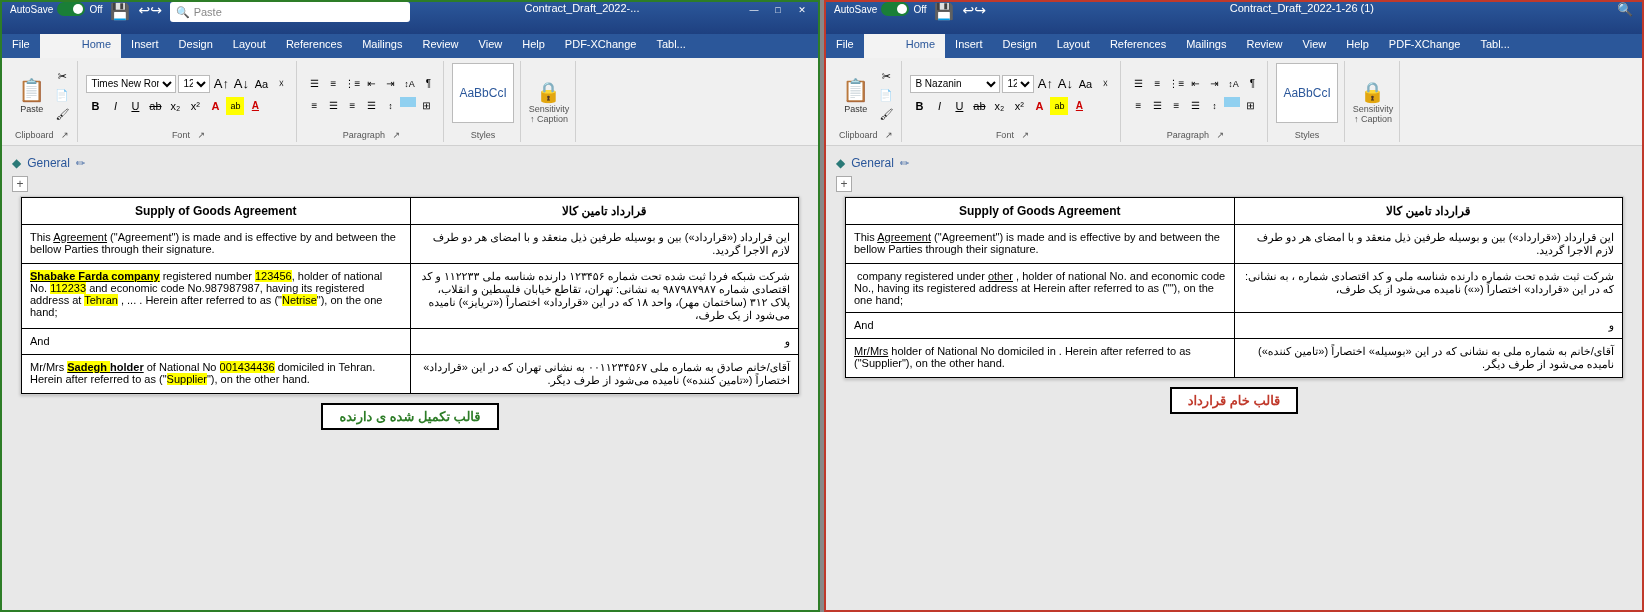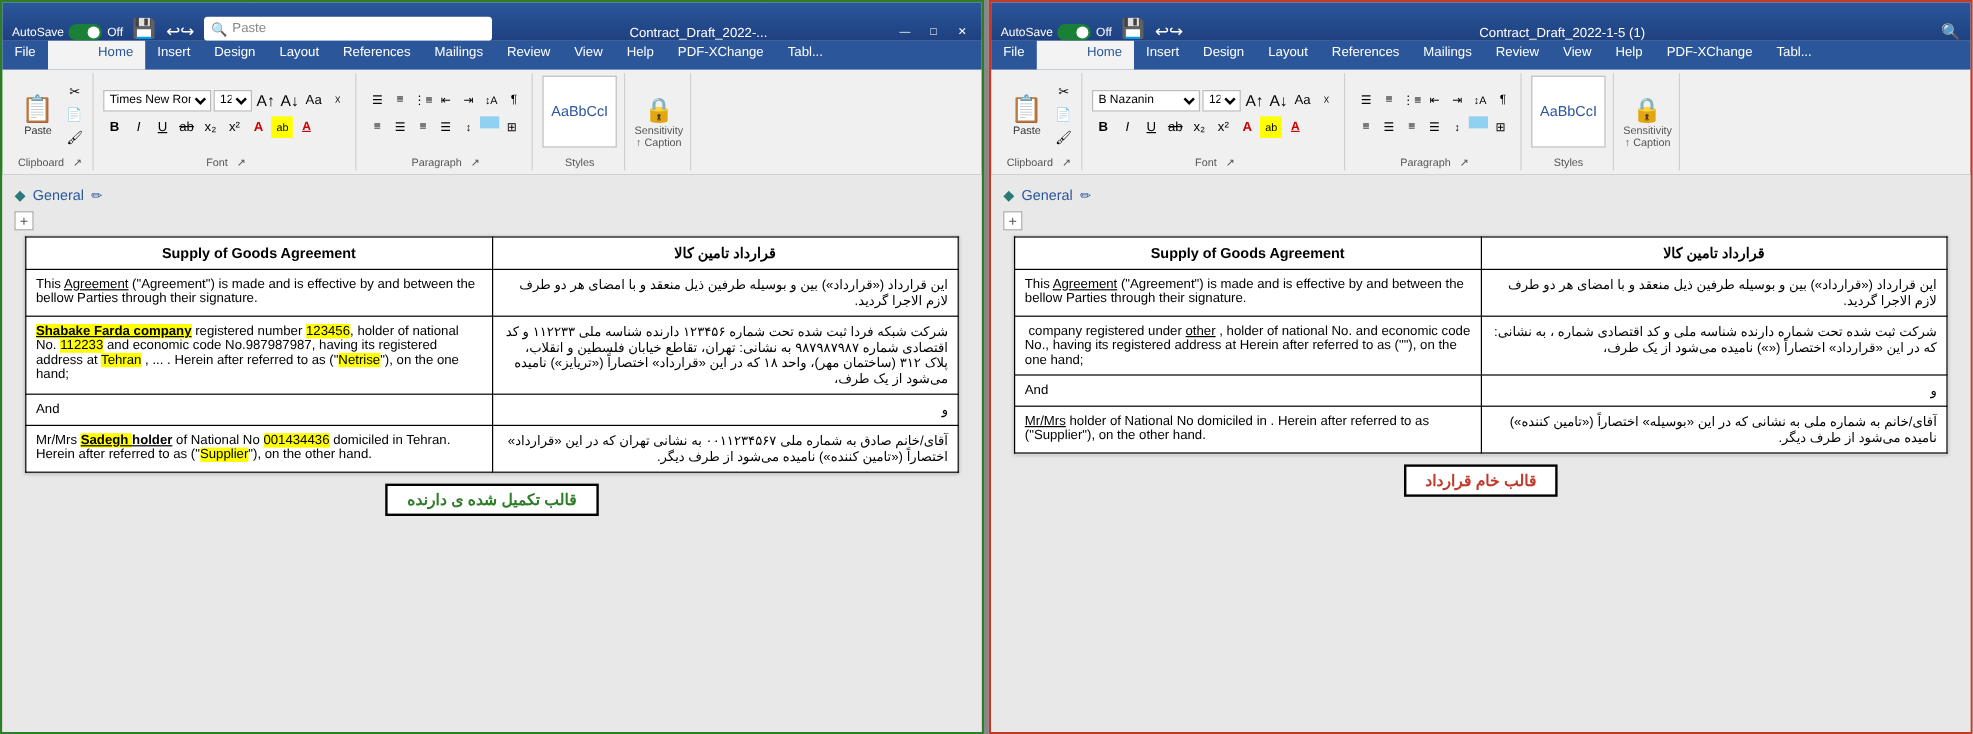--- a/index.html
+++ b/index.html
@@ -2,21 +2,21 @@
 <html><head>
   <meta charset="utf-8">
   <style>
     * { margin: 0; padding: 0; box-sizing: border-box; }
     body { width: 1644px; height: 612px; overflow: hidden; display: flex; font-family: 'Segoe UI', Arial, sans-serif; font-size: 11px; background: #f0f0f0; }
 
     .word-window { width: 822px; height: 612px; display: flex; flex-direction: column; border: 2px solid #2d7d27; }
     .word-window.right { border-color: #c0392b; }
 
     
-    .title-bar { height: 32px; background: linear-gradient(to bottom, #2b579a, #1e4080); display: flex; align-items: flex-end; padding: 0 8px; color: white; font-size: 11px; flex-shrink: 0; }
+    .title-bar { height: 32px; background: linear-gradient(to bottom, #2b579a, #1e4080); display: flex; align-items: flex-start; padding: 0 8px; color: white; font-size: 11px; flex-shrink: 0; }
     .title-bar .autosave { display: flex; align-items: center; gap: 4px; font-size: 10px; }
     .autosave-toggle { background: #1a7f37; border-radius: 8px; width: 28px; height: 14px; display: flex; align-items: center; padding: 2px; }
     .autosave-toggle .knob { width: 10px; height: 10px; background: white; border-radius: 50%; margin-left: auto; }
     .title-bar .doc-title { flex: 1; text-align: center; font-size: 11px; }
     .search-bar { background: white; border-radius: 3px; height: 20px; width: 240px; display: flex; align-items: center; padding: 0 6px; color: #666; font-size: 11px; margin: 0 8px; }
     .search-bar span { color: #999; }
     .ribbon-tabs { display: flex; background: #2b579a; height: 24px; }
     .ribbon-tab { color: white; padding: 4px 10px; font-size: 11px; cursor: pointer; }
     .ribbon-tab.active { background: #f3f3f3; color: #2b579a; font-weight: normal; padding-left: 42px; }
     .ribbon-content { display: flex; align-items: stretch; padding: 3px 4px; gap: 2px; height: 88px; border-bottom: 1px solid #d0d0d0; }
@@ -262,21 +262,21 @@
     <div class="autosave">
       <span>AutoSave</span>
       <div class="autosave-toggle">
         <div class="knob"></div>
       </div>
       <span>Off</span>
     </div>
     <span style="margin: 0 8px; font-size: 16px;">💾</span>
     <span style="font-size: 14px;">↩</span>
     <span style="font-size: 14px;">↪</span>
-    <div class="doc-title">Contract_Draft_2022-1-5 (1)</div>
+    <div class="doc-title">Contract_Draft_2022-1-26 (1)</div>
     <div class="title-icons">
       <span style="font-size:13px; cursor:pointer;">🔍</span>
     </div>
   </div>
 
   <div class="ribbon-tabs">
     <span class="ribbon-tab">File</span>
     <span class="ribbon-tab active">Home</span>
     <span class="ribbon-tab">Insert</span>
     <span class="ribbon-tab">Design</span>

